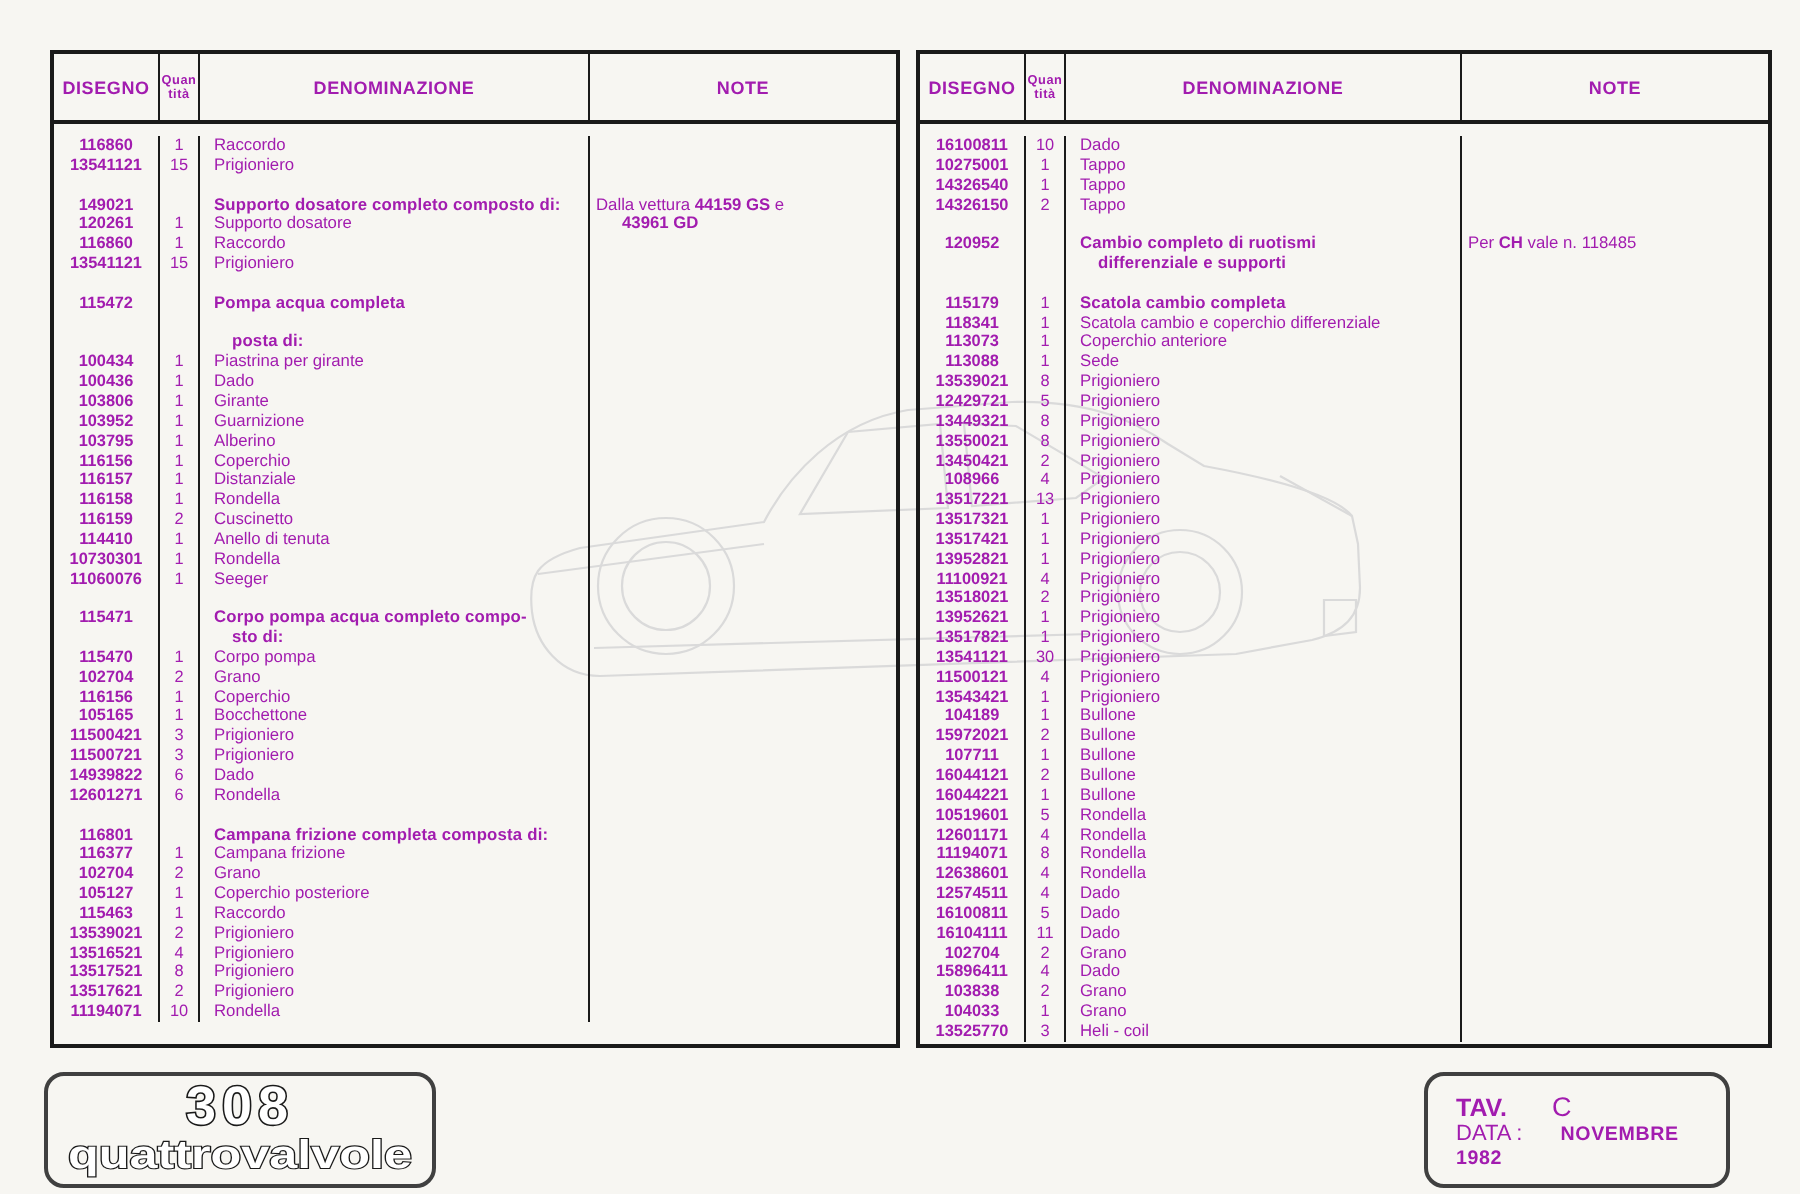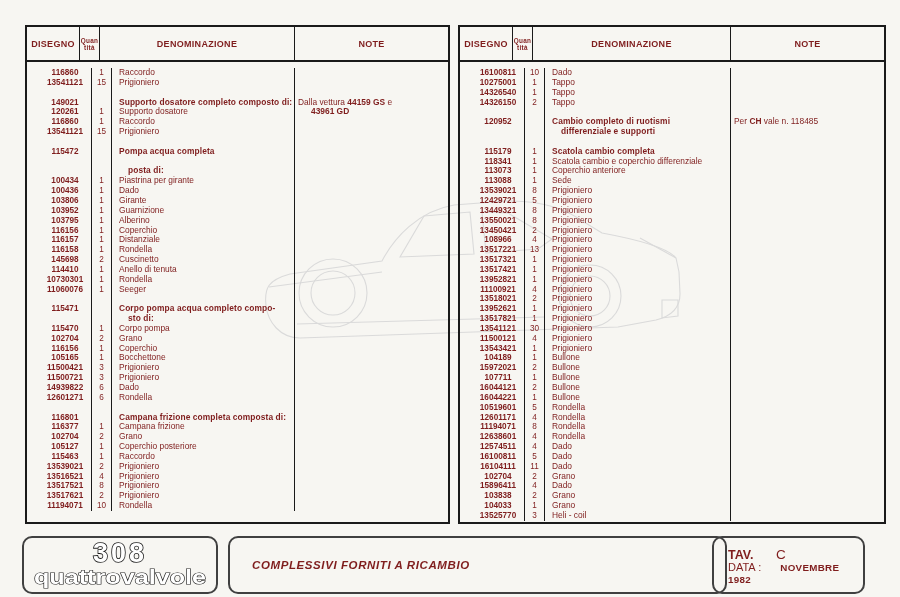--- a/index.html
+++ b/index.html
@@ -1,30 +1,30 @@
 <!DOCTYPE html>
 <html><head>
 <meta charset="utf-8">
 <style>
   html,body{margin:0;padding:0;}
   body{width:900px;height:597px;background:#eceae6;font-family:"Liberation Sans",sans-serif;}
-  .page{position:relative;width:900px;height:597px;background:#f7f6f2;color:#7f1d1d;overflow:hidden;}
+  .page{position:relative;width:900px;height:597px;background:#f7f6f2;color:#a21caf;overflow:hidden;}
 
   .watermark{position:absolute;left:0;top:0;z-index:0;}
 
   .ptable{position:absolute;top:25px;border:2px solid #1a1a1a;background:transparent;z-index:1;}
   .ptable.left{left:25px;width:421px;height:495px;}
   .ptable.right{left:458px;width:424px;height:495px;}
 
   .thead{display:grid;grid-template-columns:53px 20px 1fr 153px;height:33px;border-bottom:2px solid #1a1a1a;}
   .h{display:flex;align-items:center;justify-content:center;font-weight:bold;font-size:9px;letter-spacing:.3px;border-right:1.5px solid #1a1a1a;}
   .h.last{border-right:none;}
   .hq{flex-direction:column;font-size:6.4px;line-height:7px;}
 
-  .tbody{position:absolute;top:35px;bottom:0;left:0;right:0;padding-top:6px;overflow:hidden;margin-left:12px;}
+  .tbody{position:absolute;top:35px;bottom:0;left:0;right:0;padding-top:6px;overflow:hidden;}
   .row{display:grid;grid-template-columns:53px 20px 1fr 153px;height:9.85px;}
   .row>div{overflow:hidden;}
   .c0{font-weight:bold;text-align:center;font-size:8.2px;line-height:9.85px;border-right:1.5px solid #1a1a1a;}
   .c1{text-align:center;font-size:8.2px;line-height:9.85px;border-right:1.5px solid #1a1a1a;}
   .c2{padding-left:7px;font-size:8.4px;line-height:9.85px;white-space:nowrap;border-right:1.5px solid #1a1a1a;}
   .c2.bold{font-weight:bold;letter-spacing:.1px;}
   .c2.cont{padding-left:16px;}
   .c3{padding-left:3px;font-size:8.4px;line-height:9.85px;white-space:nowrap;}
   .c3.nind{padding-left:16px;}
   .nb{font-weight:bold;}
@@ -184,21 +184,21 @@
           <div class="c2">Distanziale</div>
           <div class="c3"></div>
         </div>
         <div class="row">
           <div class="c0">116158</div>
           <div class="c1">1</div>
           <div class="c2">Rondella</div>
           <div class="c3"></div>
         </div>
         <div class="row">
-          <div class="c0">145698</div>
+          <div class="c0">116159</div>
           <div class="c1">2</div>
           <div class="c2">Cuscinetto</div>
           <div class="c3"></div>
         </div>
         <div class="row">
           <div class="c0">114410</div>
           <div class="c1">1</div>
           <div class="c2">Anello di tenuta</div>
           <div class="c3"></div>
         </div>
@@ -639,23 +639,20 @@
       </div>
   </section>
 
   <div class="fbox logo-box">
     <svg class="logo-svg" viewBox="0 0 192 54">
       <text x="96" y="24" text-anchor="middle" class="logo308">308</text>
       <text x="96" y="46" text-anchor="middle" class="logoqv" textLength="172" lengthAdjust="spacingAndGlyphs">quattrovalvole</text>
     </svg>
   </div>
 
-  <div class="fbox caption-box">
-    <span class="caption">COMPLESSIVI FORNITI A RICAMBIO</span>
-  </div>
 
   <div class="fbox tav-box">
     <div class="tav-line">
       <span class="tav-l">TAV.</span>
       <span class="tav-v">C</span>
     </div>
     <div class="data-line">
       <span class="data-l">DATA :</span>
       <span class="data-v">NOVEMBRE 1982</span>
     </div>

